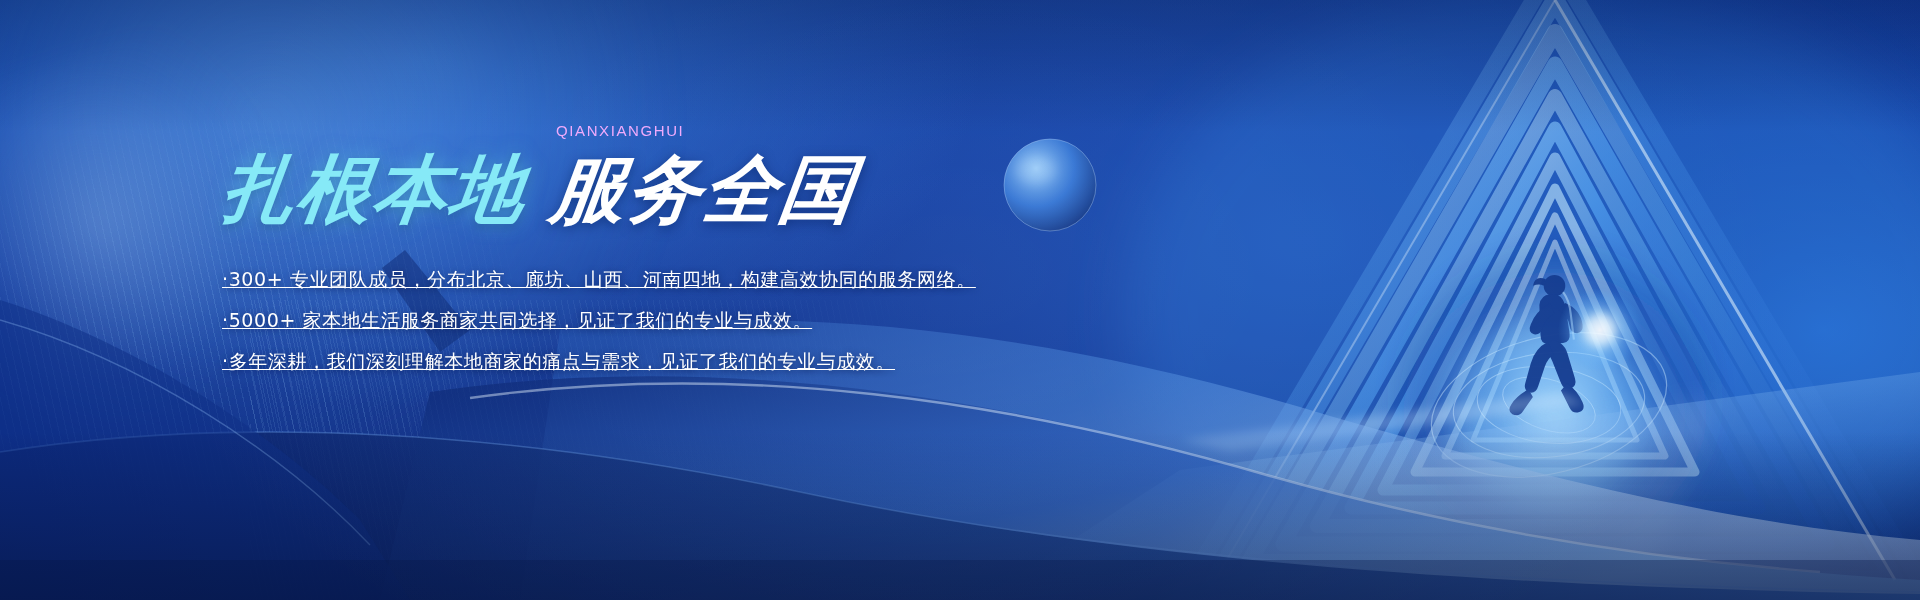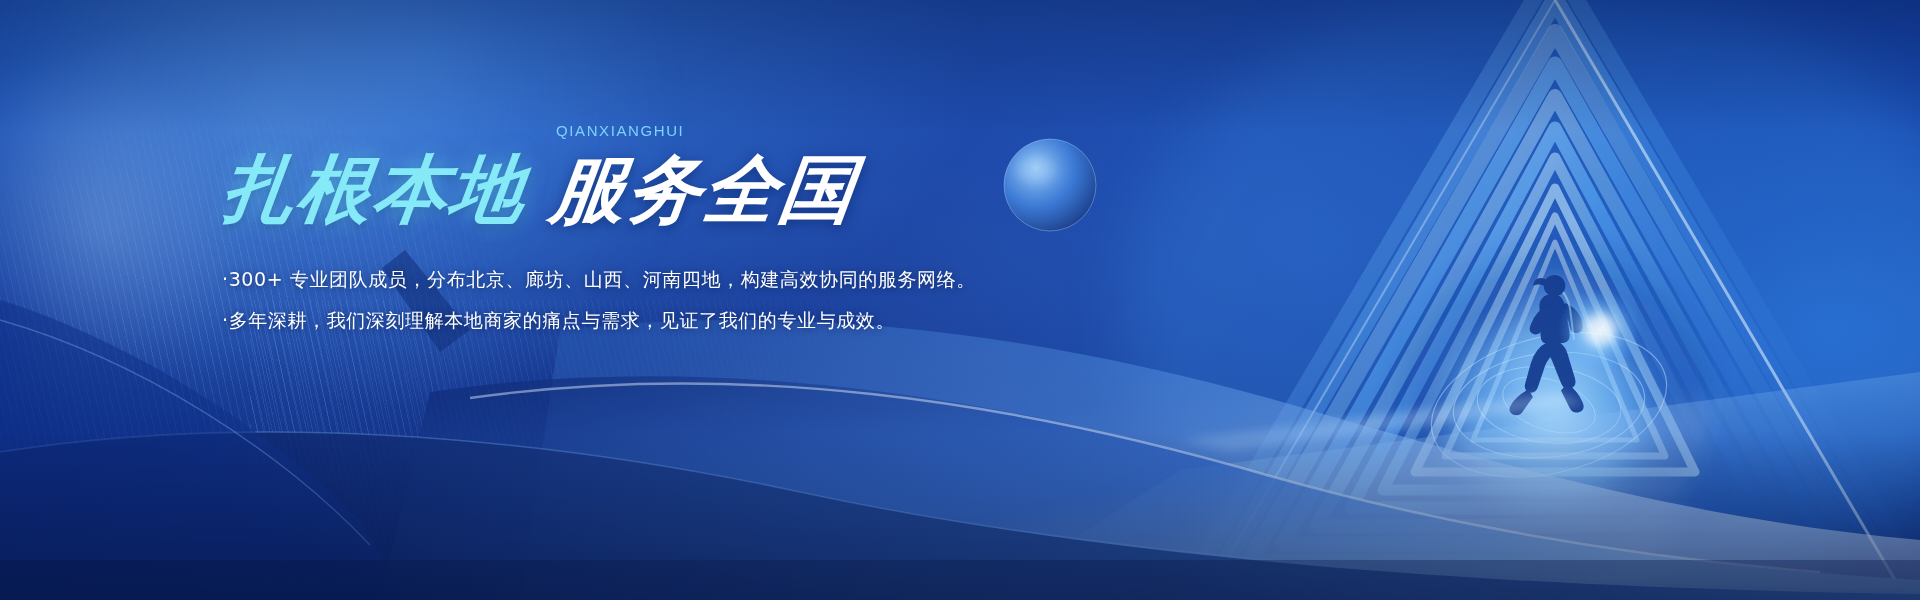--- a/index.html
+++ b/index.html
@@ -107,21 +107,21 @@
   .headline-white-wrap {
     position: relative;
     margin-left: 26px;
   }
   .headline-sub {
     position: absolute;
     top: -30px;
     left: 4px;
     font-size: 15px;
     letter-spacing: 1.6px;
-    color: #7dd3fc;
+    color: #f0abfc;
     font-weight: normal;
     white-space: nowrap;
     font-family: "Liberation Sans", sans-serif;
   }
   .headline-white {
     font-size: 74px;
     font-weight: bold;
     color: #ffffff;
     letter-spacing: 2px;
     line-height: 1;
@@ -137,20 +137,21 @@
   }
   .bullet-line {
     color: #ffffff;
     font-size: 19px;
     line-height: 1;
     margin-bottom: 22px;
     letter-spacing: 0.6px;
     white-space: nowrap;
     text-shadow: 0 1px 6px rgba(3,20,70,0.65);
     font-family: "DejaVu Sans", "Liberation Sans", sans-serif;
+    text-decoration: underline;
   }
 </style>
 </head>
 <body>
 
 <div class="banner">
 
   <div class="bg-base"></div>
   <div class="bloom-topleft"></div>
   <div class="bloom-left-streak"></div>
@@ -321,17 +322,18 @@
       <span class="headline-cyan">扎根本地</span>
 
       <span class="headline-white-wrap">
         <span class="headline-sub">QIANXIANGHUI</span>
         <span class="headline-white">服务全国</span>
       </span>
     </div>
 
     <div class="bullets">
       <div class="bullet-line">·300+ 专业团队成员，分布北京、廊坊、山西、河南四地，构建高效协同的服务网络。</div>
+      <div class="bullet-line">·5000+ 家本地生活服务商家共同选择，见证了我们的专业与成效。</div>
       <div class="bullet-line">·多年深耕，我们深刻理解本地商家的痛点与需求，见证了我们的专业与成效。</div>
     </div>
 
   </div>
 </div>
 
 </body></html>

